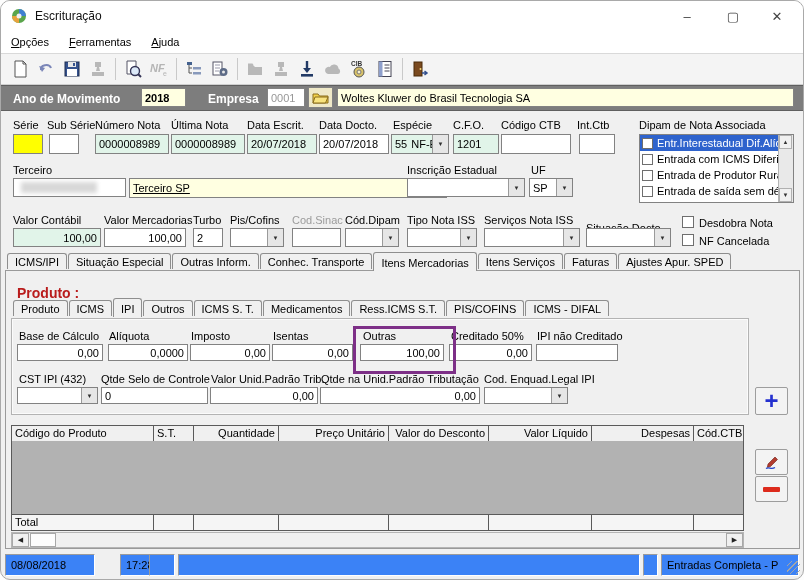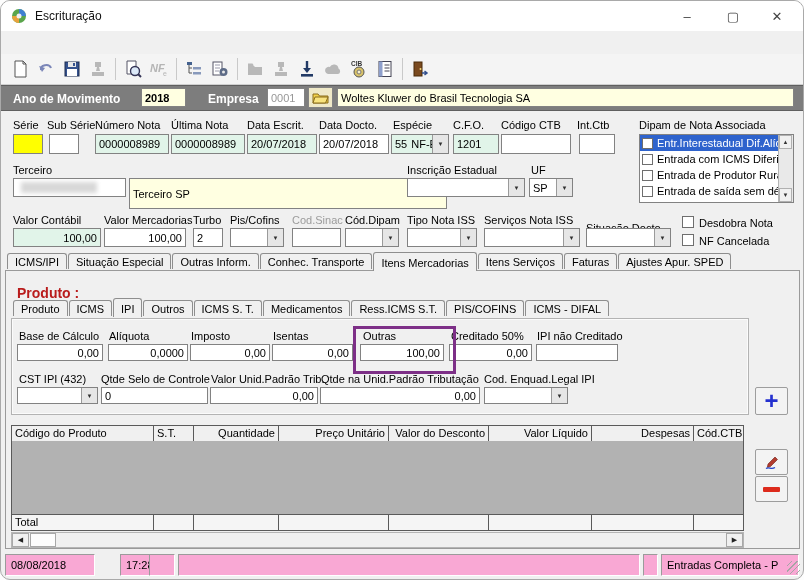--- a/index.html
+++ b/index.html
@@ -77,21 +77,21 @@
   
   #hscroll{position:absolute;left:10px;top:531px;width:733px;height:16px;background:#f0f0f0;
        border:1px solid #b5b5b5;box-sizing:border-box;z-index:3;}
   .sb-btn{position:absolute;top:0;width:17px;height:14px;background:#f0f0f0;border:1px solid #a8a8a8;
        display:flex;align-items:center;justify-content:center;box-sizing:border-box;}
   .sb-btn.left{left:0;} .sb-btn.right{right:0;}
   .sb-btn.left::after{content:"◀";font-size:7px;color:#222;}
   .sb-btn.right::after{content:"▶";font-size:7px;color:#222;}
   #sb-thumb{position:absolute;left:18px;top:0;width:26px;height:14px;background:#fdfdfd;border:1px solid #a8a8a8;box-sizing:border-box;}
   
-  .sp{position:absolute;top:553px;height:22px;background:#f9a8d4;border:1px solid;
+  .sp{position:absolute;top:553px;height:22px;background:#3b82f6;border:1px solid;
       border-color:#9b9b9b #ffffff #ffffff #9b9b9b;display:flex;align-items:center;padding:0 5px;
       box-sizing:border-box;font-size:11px;white-space:nowrap;overflow:hidden;}
   #grip{position:absolute;right:3px;top:560px;width:13px;height:13px;
       background:repeating-linear-gradient(135deg,transparent 0 3px,#a5a5a5 3px 4px);}
   .redact{width:72%;height:11px;background:#d8d8d8;filter:blur(2px);margin-left:4px;}
 </style>
 </head>
 <body>
 
 <div id="app">
@@ -104,20 +104,25 @@
           <path d="M1 8 A7 7 0 0 0 8 15 L8 8 Z" fill="#e8a33d"></path>
           <circle cx="8" cy="8" r="2.5" fill="#f0f0f0"></circle>
         </svg>
     </span>
     <span id="title-text">Escrituração</span>
     <div class="wctl" style="right:100px;">–</div>
     <div class="wctl" style="right:54px;">▢</div>
     <div class="wctl" style="right:10px;">✕</div>
   </div>
 
+  <div id="menubar">
+    <span class="menu-item accel">Opções</span>
+    <span class="menu-item accel">Ferramentas</span>
+    <span class="menu-item accel">Ajuda</span>
+  </div>
 
   <div id="toolbar">
     <span class="tbtn">
         <svg width="20" height="20">
           <path d="M5 2 h8 l3 3 v13 H5 Z" fill="#fff" stroke="#555"></path>
           <path d="M13 2 v3 h3" fill="none" stroke="#555"></path>
         </svg>
       </span>
     <span class="tbtn">
         <svg width="20" height="20">
@@ -280,21 +285,21 @@
     <div id="nota-scroll">
       <span class="vsb up"></span>
       <span class="vsb down"></span>
     </div>
   </div>
 
   <span class="lbl" style="left:12px;top:163px;">Terceiro</span>
   <div class="fld" style="left:12px;top:177px;width:113px;height:19px;">
     <div class="redact"></div>
   </div>
-  <div class="fld paleyellow" style="left:128px;top:177px;width:318px;height:31px;">Terceiro SP</div>
+  <div class="fld paleyellow" style="left:128px;top:177px;width:318px;height:20px;text-decoration:underline;">Terceiro SP</div>
   <span class="lbl" style="left:406px;top:163px;">Inscrição Estadual</span>
   <div class="fld combo" style="left:406px;top:177px;width:118px;height:19px;">
     <span class="arrowbox"></span>
   </div>
   <span class="lbl" style="left:530px;top:163px;">UF</span>
   <div class="fld combo" style="left:528px;top:177px;width:44px;height:19px;">
     <span>SP</span>
     <span class="arrowbox"></span>
   </div>
 

